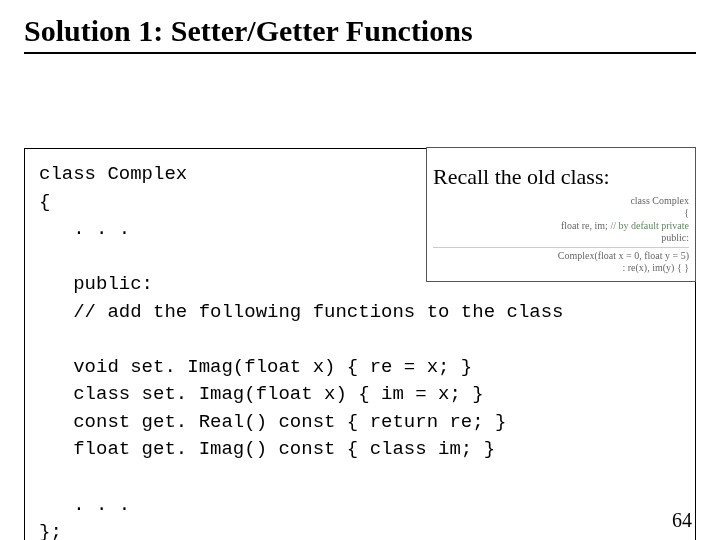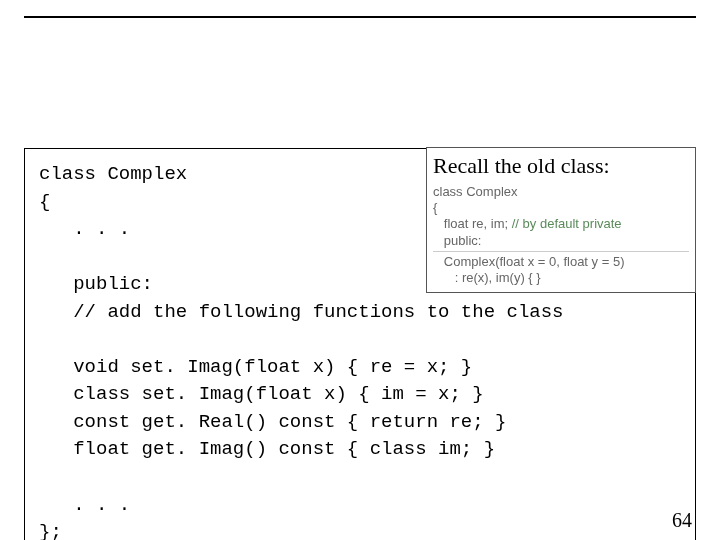--- a/index.html
+++ b/index.html
@@ -45,55 +45,57 @@
     background: #fff;
   }
   .recall-box {
     position: absolute;
     width: 270px;
     right: -1px;
     top: -2px;
     background: #fff;
     border: 1px solid #555;
     box-sizing: border-box;
-    padding: 2px 6px 6px 6px;
+    padding: 13px 6px 6px 6px;
     font-family: "Times New Roman", Times, serif;
     white-space: normal;
   }
   .recall-title {
     font-size: 22px;
     margin: 0 0 2px 0;
     font-family: "Times New Roman", Times, serif;
   }
   .recall-code {
-    font-family: Liberation Sans, sans-serif;
-    font-size: 13px;
+    font-family: Liberation Serif, serif;
+    font-size: 10px;
     line-height: 1.25;
     color: #666;
     white-space: pre;
+    text-align: right;
   }
   .recall-code .comment { color: #5a8a5a; }
   .recall-rule {
     border: none;
     border-top: 1px solid #ccc;
     margin: 2px 0 2px 0;
   }
   .page-num {
     position: absolute;
     right: 28px;
     bottom: 8px;
     font-size: 20px;
     font-family: "Times New Roman", Times, serif;
   }
 </style>
 </head>
 <body>
 
 <div class="slide">
 
+  <h1 class="title">Solution 1: Setter/Getter Functions</h1>
   <hr class="title-rule">
 
   <div class="code-box"><span>class Complex</span>
 <span>{</span>
 <span>   . . .</span>
 <span></span>
 <span>   public:</span>
 <span>   // add the following functions to the class</span>
 <span></span>
 <span>   void set. Imag(float x) { re = x; }</span>

